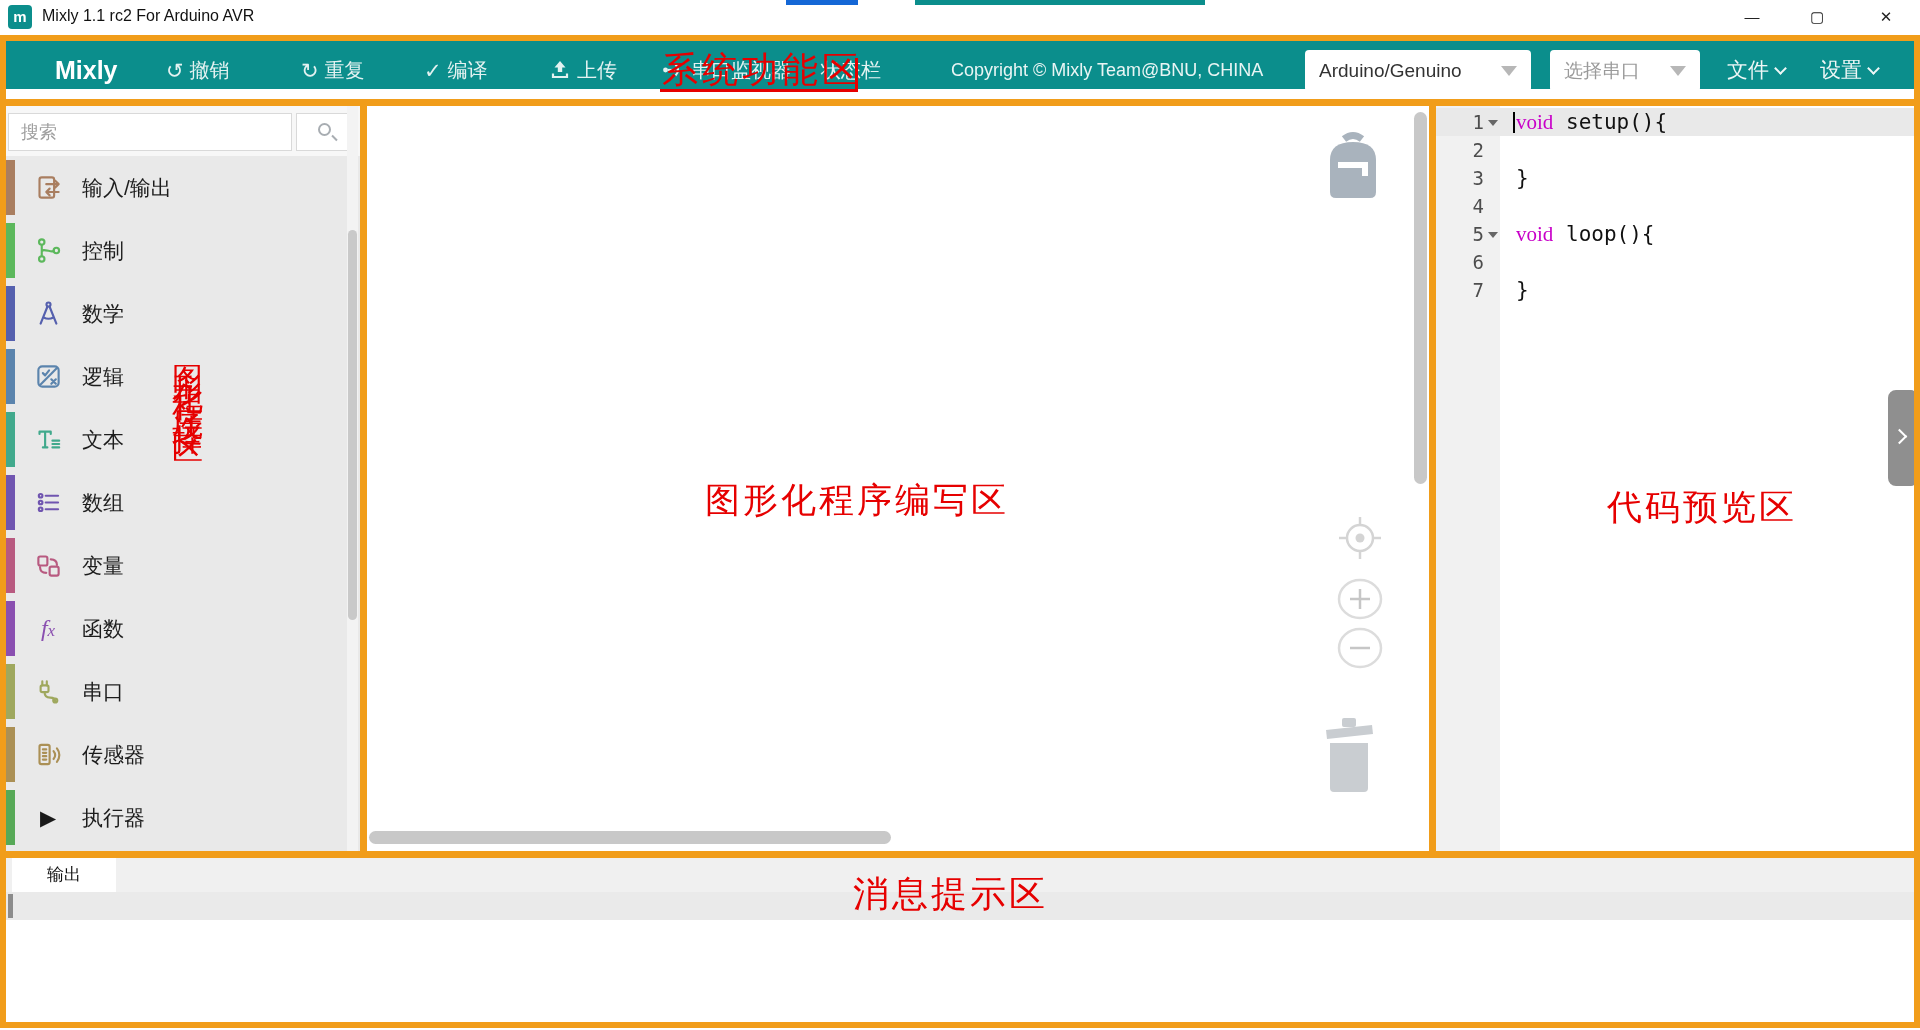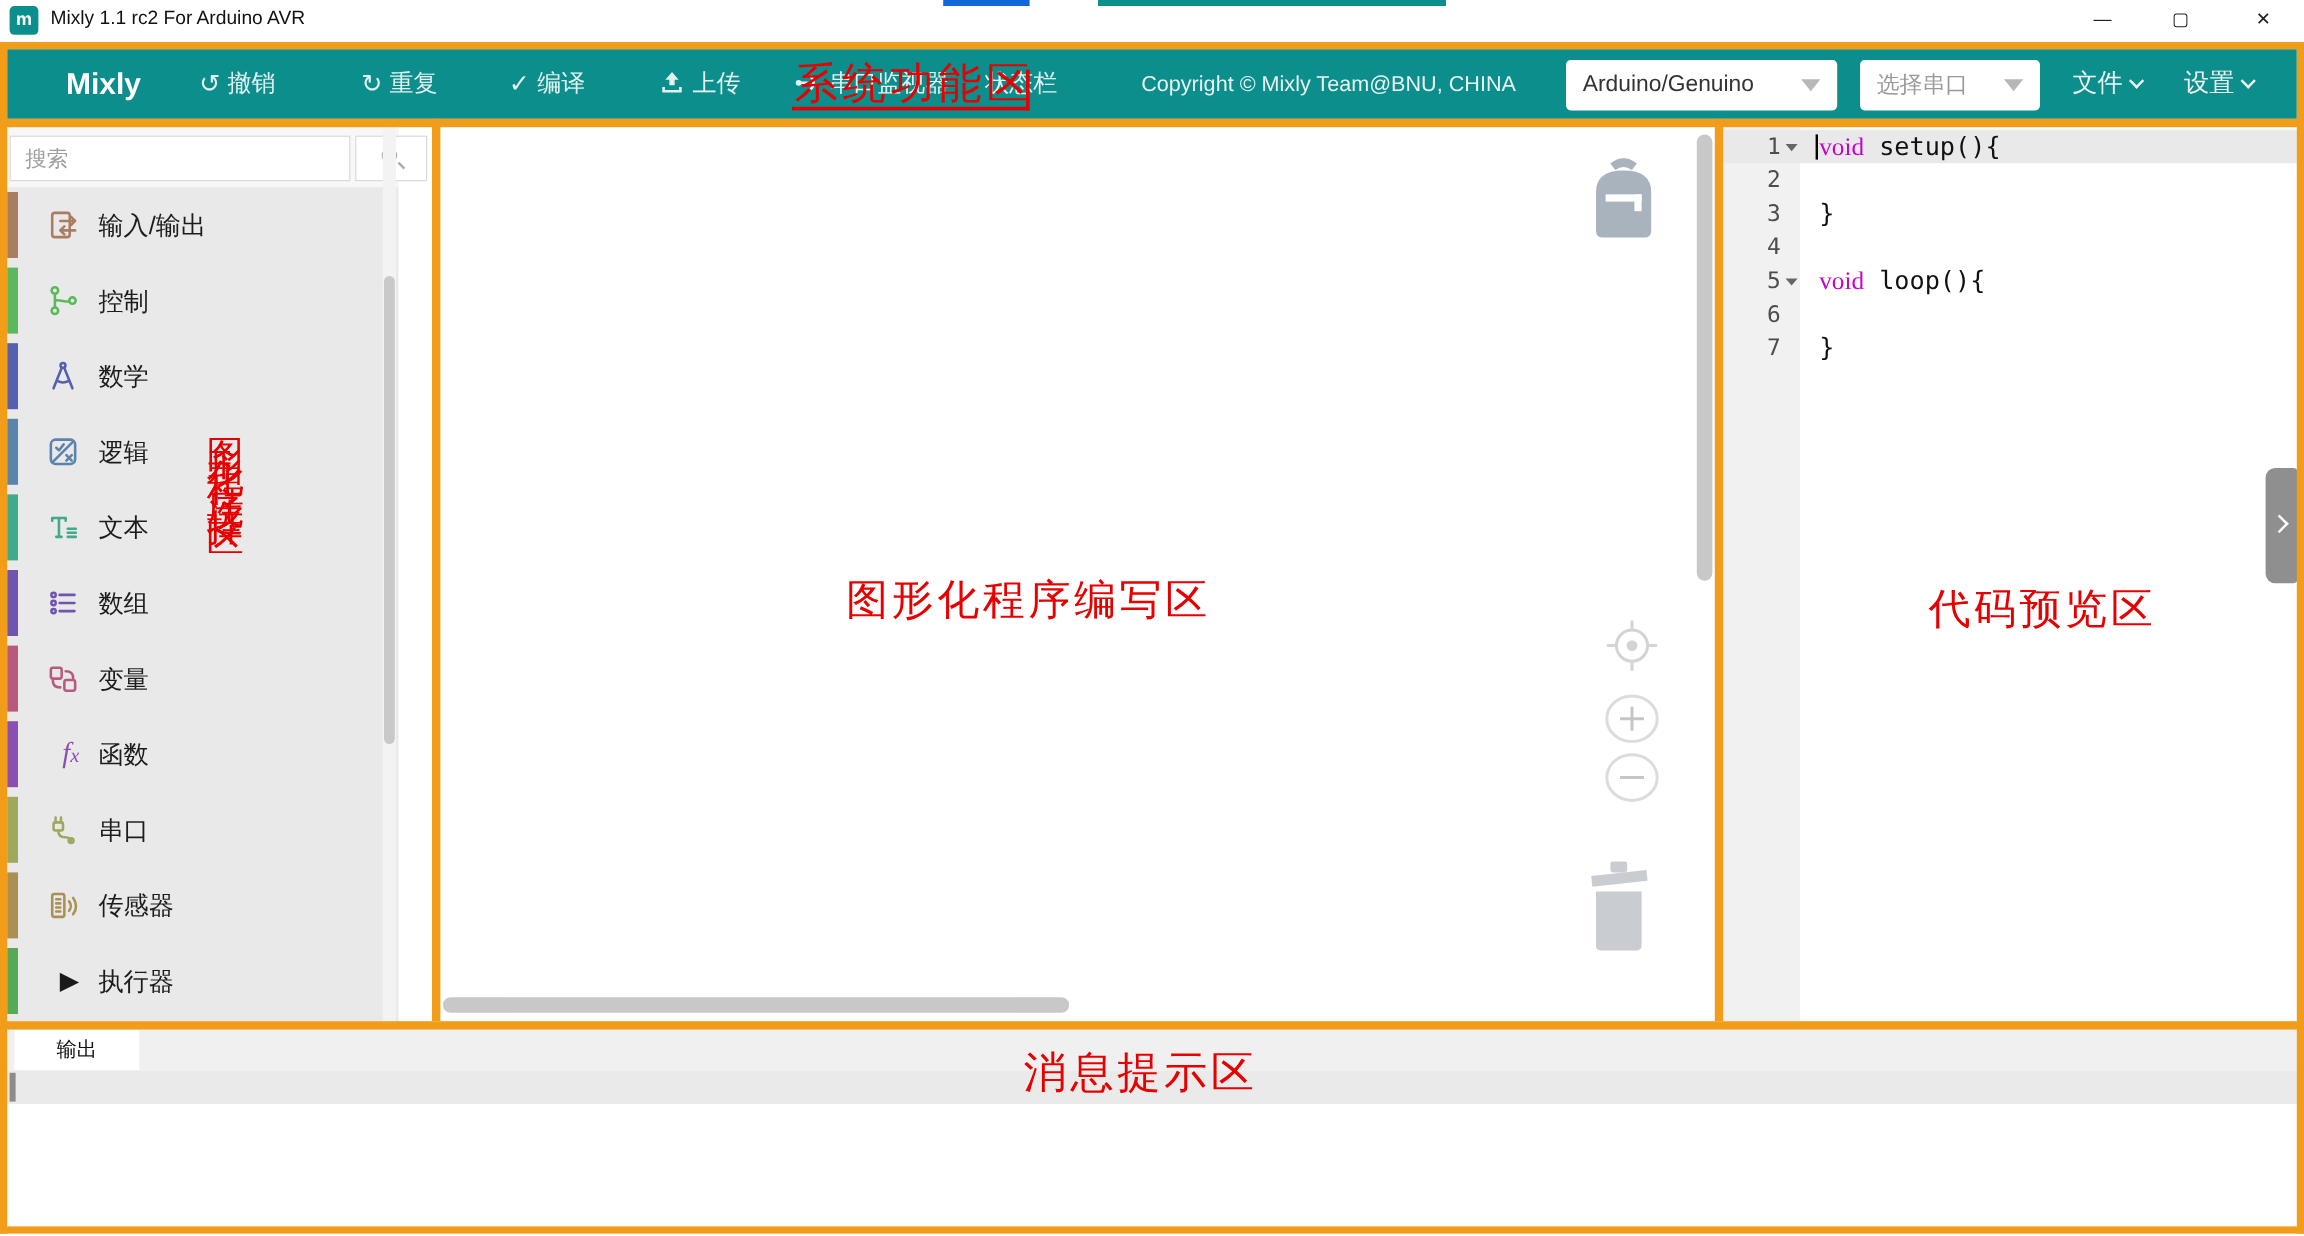--- a/index.html
+++ b/index.html
@@ -10,42 +10,42 @@
   .titlebar { position:absolute; left:0; top:0; width:1920px; height:35px; background:#ffffff; z-index:10; }
   .app-logo { position:absolute; left:8px; top:5px; width:24px; height:24px; background:var(--teal); border-radius:4px; color:#fff; font-weight:bold; font-size:15px; text-align:center; line-height:24px; }
   .app-title { position:absolute; left:42px; top:7px; font-size:16px; color:#111; }
   .win-btn { position:absolute; top:0; width:46px; height:34px; text-align:center; line-height:34px; font-size:15px; color:#222; cursor:default; }
   .strip { position:absolute; top:0; height:5px; z-index:12; }
 
   
   .oline { position:absolute; background:var(--orange); z-index:30; }
 
   
-  .toolbar { position:absolute; left:6px; top:41px; width:1908px; height:58px; background:var(--teal); z-index:10; }
+  .toolbar { position:absolute; left:6px; top:41px; width:1908px; height:48px; background:var(--teal); z-index:10; }
   .tb-brand { position:absolute; left:49px; top:0; height:58px; line-height:58px; color:#ffffff; font-size:25px; font-weight:bold; }
   .tb-btn { position:absolute; top:0; height:58px; line-height:58px; color:#e3f2f1; font-size:20px; white-space:nowrap; cursor:default; }
   .tb-btn .tb-ic { font-size:21px; margin-right:6px; vertical-align:-1px; }
   .tb-btn svg { vertical-align:-4px; margin-right:6px; }
   .tb-copy { position:absolute; left:945px; top:0; height:58px; line-height:58px; color:#e9f5f4; font-size:18px; }
   .tb-select { position:absolute; top:9px; height:42px; background:#fff; border-radius:4px; display:flex; align-items:center; padding:0 14px; font-size:19px; }
   .tri-down { width:0; height:0; border-left:8px solid transparent; border-right:8px solid transparent; border-top:10px solid #b7b7b7; margin-left:auto; }
   .tb-menu { position:absolute; top:0; height:58px; line-height:58px; color:#eef7f6; font-size:21px; }
   .chev { display:inline-block; width:9px; height:9px; border-right:2px solid #eef7f6; border-bottom:2px solid #eef7f6; transform:rotate(45deg); margin-left:7px; vertical-align:4px; }
 
   
-  .sidebar { position:absolute; left:6px; top:106px; width:326px; height:745px; background:#e9e9e9; z-index:10; }
+  .sidebar { position:absolute; left:6px; top:106px; width:354px; height:745px; background:#e9e9e9; z-index:10; }
   .search-row { position:relative; height:50px; background:#f7f7f7; }
   .search-input { position:absolute; left:2px; top:7px; width:284px; height:38px; background:#fff; border:1px solid #d9d9d9; font-size:18px; color:#333; padding:0 12px; outline:none; }
   .search-input::placeholder { color:#9e9e9e; }
   .search-btn { position:absolute; left:290px; top:7px; width:60px; height:38px; background:#fff; border:1px solid #d9d9d9; }
   .mag { position:absolute; left:21px; top:9px; width:13px; height:13px; border:2px solid #a8adb2; border-radius:50%; }
   .mag::after { content:""; position:absolute; left:11px; top:12px; width:7px; height:2px; background:#a8adb2; transform:rotate(45deg); }
   .cat-row { position:relative; height:63px; display:flex; align-items:center; cursor:pointer; }
   .cat-bar { position:absolute; left:0; top:4px; width:9px; height:55px; }
-  .cat-icon { width:36px; margin-left:24px; display:flex; align-items:center; justify-content:flex-end; }
+  .cat-icon { width:36px; margin-left:24px; display:flex; align-items:center; justify-content:center; }
   .cat-label { margin-left:16px; font-size:21px; color:#1c1c1c; }
   .side-scroll-track { position:absolute; right:2px; top:0; width:11px; height:745px; background:#f3f3f3; }
   .side-scroll-thumb { position:absolute; right:3px; top:124px; width:9px; height:390px; background:#c9c9c9; border-radius:5px; }
 
   
   .canvas { position:absolute; left:367px; top:106px; width:1062px; height:745px; background:#ffffff; z-index:10; }
   .v-scroll { position:absolute; left:1047px; top:6px; width:13px; height:372px; background:#c8c8c8; border-radius:7px; }
   .h-scroll { position:absolute; left:2px; top:725px; width:522px; height:13px; background:#c8c8c8; border-radius:7px; }
   .cv-ctl { position:absolute; }
 

